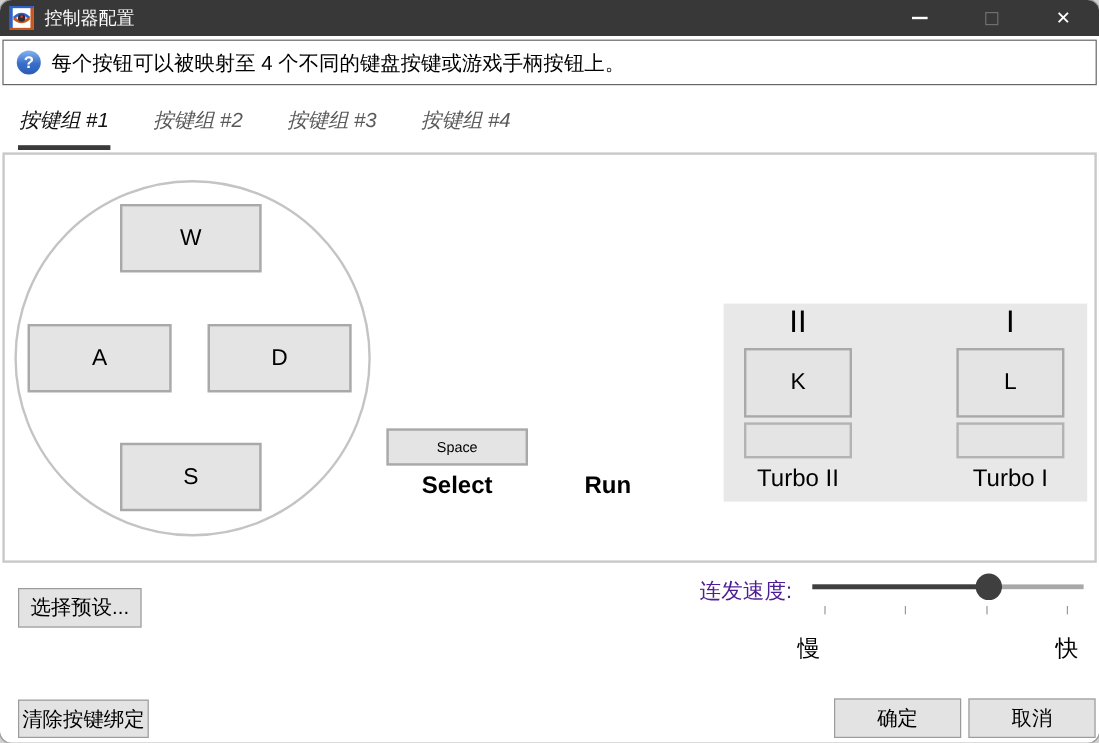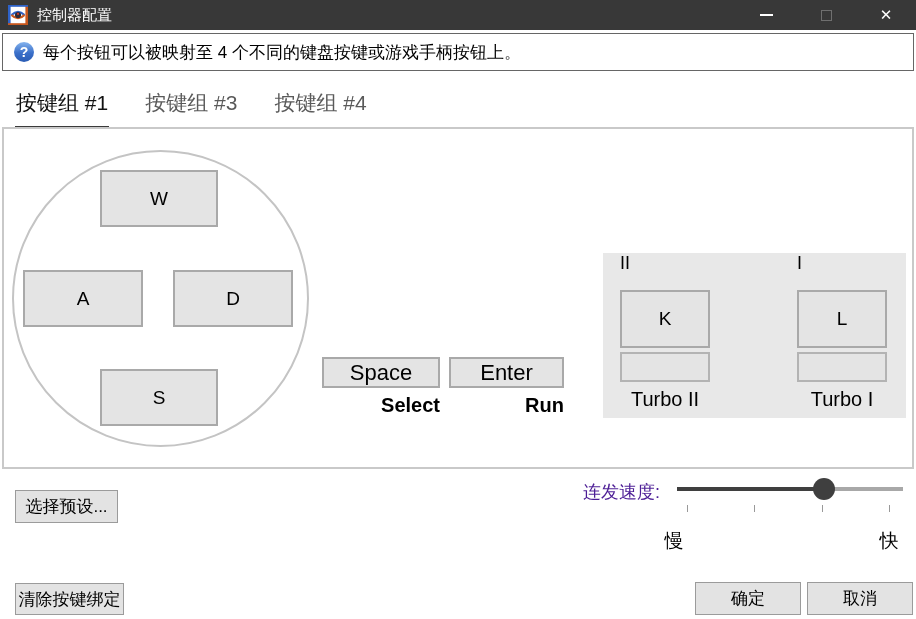--- a/index.html
+++ b/index.html
@@ -1,20 +1,21 @@
 <!DOCTYPE html>
 <html><head>
 <meta charset="utf-8">
 <style>
   * { margin:0; padding:0; box-sizing:border-box; }
   html,body { background:#d0d0d0; }
   .window {
     position:relative; width:916px; height:619px; background:#ffffff;
     font-family:"Liberation Sans", sans-serif; overflow:hidden;
     outline:1px solid #9a9a9a;
+    border-radius:10px;
   }
   .abs { position:absolute; }
 
   
   .titlebar { left:0; top:0; width:916px; height:30px; background:#383838; display:flex; align-items:center; }
   .app-icon { width:20px; height:20px; margin-left:8px; flex:0 0 auto; }
   .title-text { color:#ffffff; font-size:15px; margin-left:9px; white-space:nowrap; }
   .win-controls { position:absolute; right:0; top:0; height:30px; display:flex; }
   .win-btn { width:60px; height:30px; background:transparent; border:none; display:flex; align-items:center; justify-content:center; color:#ffffff; font-size:14px; }
   .min-glyph { display:block; width:13px; border-top:2px solid #ffffff; }
@@ -23,35 +24,35 @@
 
   
   .infobar { left:2px; top:33px; width:912px; height:38px; background:#ffffff; border:1px solid #666666; display:flex; align-items:center; }
   .help-icon { width:20px; height:20px; margin-left:11px; border-radius:50%;
     background:linear-gradient(#85b4ee 0%, #3a6fc9 55%, #2a5cb4 100%);
     color:#ffffff; font-size:14px; font-weight:bold; display:flex; align-items:center; justify-content:center; flex:0 0 auto; }
   .info-text { font-size:17px; color:#000000; margin-left:9px; white-space:nowrap; }
 
   
   .tabs { left:15px; top:87px; display:flex; gap:35px; }
-  .tab { font-size:21px; color:#5a5a5a; padding:2px 1px 9px 1px; border-bottom:4px solid transparent; background:none; border-top:none; border-left:none; border-right:none; font-family:inherit; white-space:nowrap; }
+  .tab { font-size:17px; color:#5a5a5a; padding:2px 1px 9px 1px; border-bottom:4px solid transparent; background:none; border-top:none; border-left:none; border-right:none; font-family:inherit; white-space:nowrap;font-style:italic; }
   .tab.active { color:#111111; border-bottom:4px solid #3a3a3a; }
 
   
   .panel { left:2px; top:127px; width:912px; height:342px; border:2px solid #c9c9c9; background:#ffffff; }
   .dpad-circle { left:12px; top:150px; width:297px; height:297px; border:2px solid #c4c4c4; border-radius:50%; }
 
   .key-btn { background:#e4e4e4; border:2px solid #a9a9a9; font-family:inherit; font-size:19px; color:#000000;
     display:flex; align-items:center; justify-content:center; padding:0; }
-  .key-btn.small { font-size:22px; }
+  .key-btn.small { font-size:12px; }
   .key-btn.empty { border:2px solid #b3b3b3; }
 
-  .bold-label { font-weight:600; color:#000000; text-align:right; }
+  .bold-label { font-weight:600; color:#000000; text-align:center; }
   .turbo-panel { left:603px; top:253px; width:303px; height:165px; background:#e8e8e8; }
-  .roman-label { font-size:18px; color:#000000; font-weight:500; }
+  .roman-label { font-size:26px; color:#000000; text-align:center; font-weight:500; }
   .turbo-name { font-size:20px; color:#000000; text-align:center; }
 
   
   .dlg-btn { background:#e3e3e3; border:1px solid #9b9b9b; font-family:inherit; font-size:17px; color:#000000;
     display:flex; align-items:center; justify-content:center; padding:0; }
   .speed-label { font-size:18px; color:#4c1d95; white-space:nowrap; }
   .slider { left:677px; top:478px; width:226px; height:22px; }
   .slider-track { position:absolute; left:0; top:9px; width:226px; height:4px; background:#a8a8a8; }
   .slider-fill { position:absolute; left:0; top:9px; height:4px; background:#3f3f3f; }
   .slider-thumb { position:absolute; top:0; width:22px; height:22px; border-radius:50%; background:#3f3f3f; }
@@ -89,34 +90,34 @@
     </div>
   </div>
 
   <div class="abs infobar">
     <span class="help-icon">?</span>
     <span class="info-text">每个按钮可以被映射至 4 个不同的键盘按键或游戏手柄按钮上。</span>
   </div>
 
   <div class="abs tabs">
     <button class="tab active">按键组 #1</button>
+    <button class="tab">按键组 #2</button>
     <button class="tab">按键组 #3</button>
     <button class="tab">按键组 #4</button>
   </div>
 
   <div class="abs panel"></div>
   <div class="abs dpad-circle"></div>
 
   <button class="abs key-btn" style="left:100px; top:170px; width:118px; height:57px;">W</button>
   <button class="abs key-btn" style="left:23px; top:270px; width:120px; height:57px;">A</button>
   <button class="abs key-btn" style="left:173px; top:270px; width:120px; height:57px;">D</button>
   <button class="abs key-btn" style="left:100px; top:369px; width:118px; height:57px;">S</button>
 
   <button class="abs key-btn small" style="left:322px; top:357px; width:118px; height:31px;">Space</button>
-  <button class="abs key-btn small" style="left:449px; top:357px; width:115px; height:31px;">Enter</button>
   <div class="abs bold-label" style="left:322px; top:394px; width:118px; font-size:20px;">Select</div>
   <div class="abs bold-label" style="left:449px; top:394px; width:115px; font-size:20px;">Run</div>
 
   <div class="abs turbo-panel"></div>
   <div class="abs roman-label" style="left:620px; top:253px; width:90px;">II</div>
   <div class="abs roman-label" style="left:797px; top:253px; width:90px;">I</div>
   <button class="abs key-btn" style="left:620px; top:290px; width:90px; height:58px;">K</button>
   <button class="abs key-btn" style="left:797px; top:290px; width:90px; height:58px;">L</button>
   <button class="abs key-btn empty" style="left:620px; top:352px; width:90px; height:30px;"></button>
   <button class="abs key-btn empty" style="left:797px; top:352px; width:90px; height:30px;"></button>

